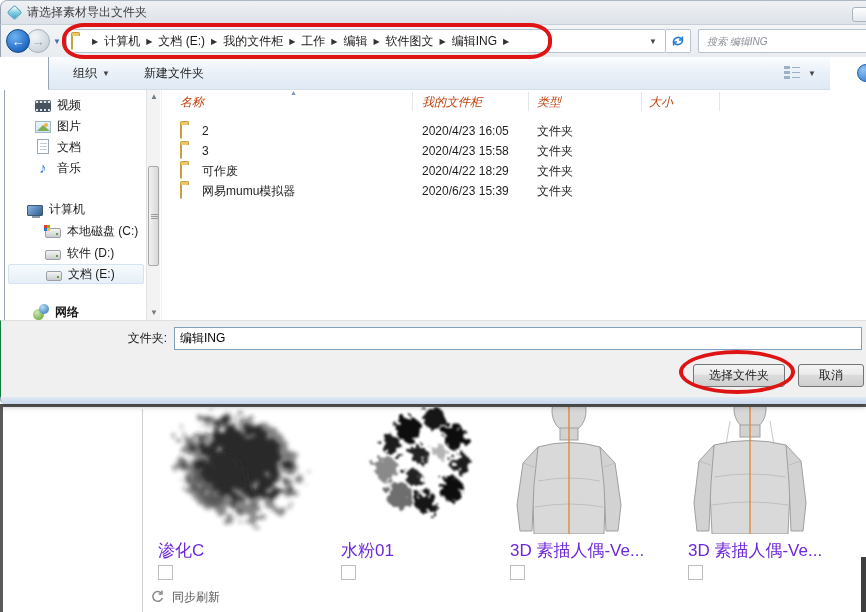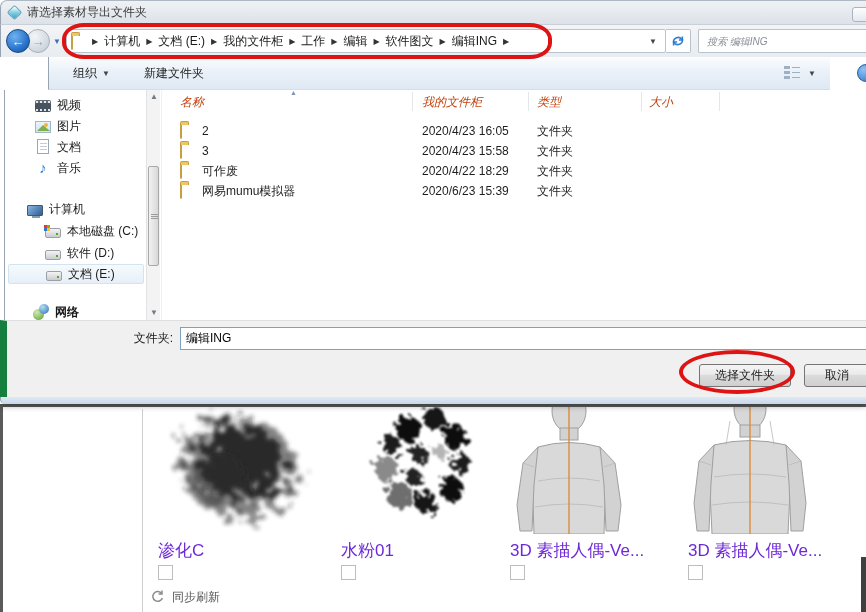--- a/index.html
+++ b/index.html
@@ -127,21 +127,21 @@
   #sort-glyph { position:absolute; top:-1px; left:128px; color:#7d96b5; font-size:7px; }
   .frow-icon { position:absolute; width:17px; height:13px; }
   .folder-glyph { width:17px; height:13px; background:linear-gradient(#f9e49a,#e7b74d); border:1px solid #c79f43;
                   border-radius:2px; position:relative; }
   .folder-glyph::before { content:""; position:absolute; top:-3px; left:-1px; width:7px; height:3px;
                   background:#ecc766; border:1px solid #c79f43; border-bottom:none; border-radius:2px 2px 0 0; }
   .fcell { position:absolute; height:20px; line-height:20px; white-space:nowrap; color:#1e1e1e; }
 
   
   #footer { position:absolute; left:0; top:320px; width:866px; height:77px; background:#f0f0f0;
-            border-top:1px solid #dfdfdf; border-left:7px solid #15803d; }
+            border-top:1px solid #dfdfdf; border-left:1px solid #15803d; }
   #folder-label { position:absolute; left:0; top:9px; width:166px; text-align:right; color:#1a1a1a; }
   #folder-input { position:absolute; left:173px; top:6px; width:688px; height:23px; border:1px solid #7ea1bd;
             padding:0 5px; font-size:12px; font-family:inherit; color:#000; background:#fff; }
   .dlg-btn { position:absolute; top:43px; height:23px; border:1px solid #757575; border-radius:3px;
             background:linear-gradient(#f4f4f4,#ebebeb 45%,#dcdcdc 46%,#cfcfcf); font-size:12px;
             font-family:inherit; color:#1a1a1a; }
   #btn-select { left:692px; width:92px; }
   #btn-cancel { left:797px; width:66px; }
   #dlg-bottom { position:absolute; left:0; top:397px; width:866px; height:7px;
             background:linear-gradient(#dfe9f4,#c6d7ea); border-radius:0 0 0 5px; border-left:1px solid #98a4b2; }

